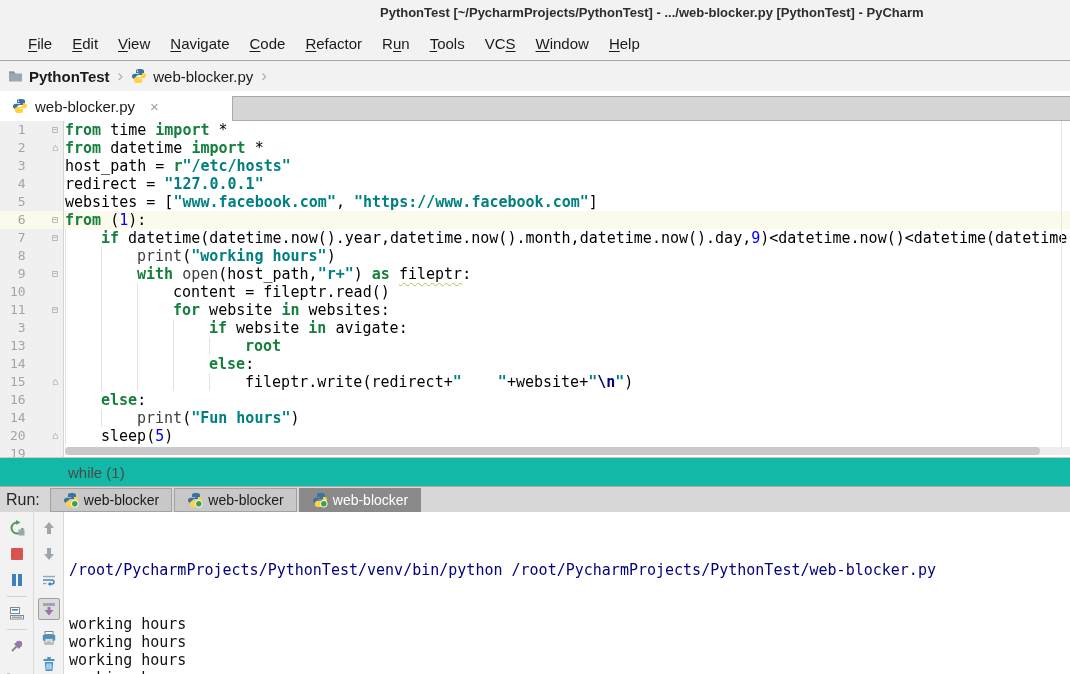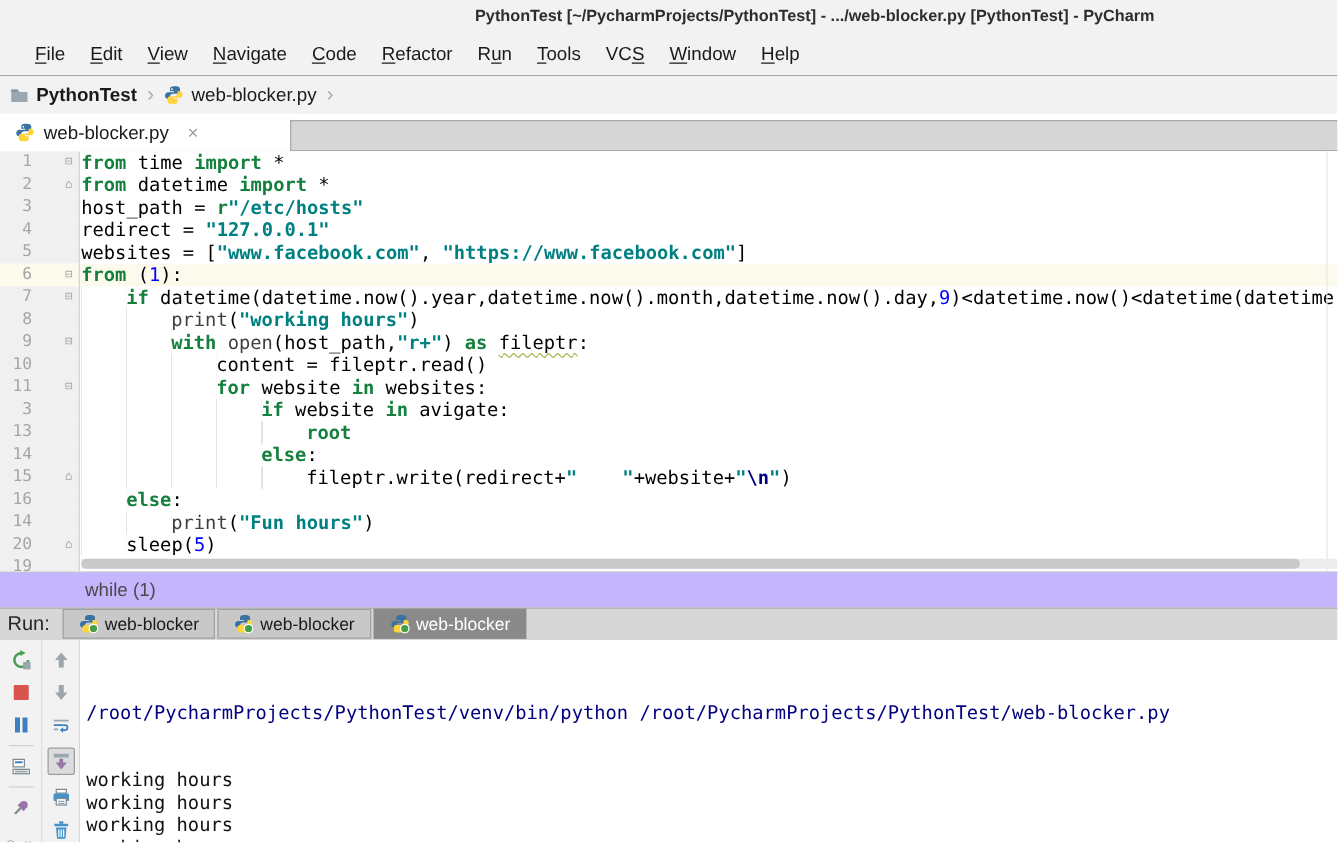--- a/index.html
+++ b/index.html
@@ -43,21 +43,21 @@
   .tk-str { color:#008080; font-weight:bold; }
   .tk-num { color:#0000FF; }
   .tk-esc { color:#000080; font-weight:bold; }
   .tk-bi  { color:#404040; }
   .tk-pl  { color:#000; }
   .tk-plw { color:#000; text-decoration:underline wavy #ABC261 1px; text-underline-offset:3px; }
   .hscroll { position:absolute; left:65px; right:0; bottom:2px; height:8px; background:#EDEDED; }
   .hscroll .thumb { position:absolute; left:0; top:0; height:8px; width:975px; background:#C9C9C9; border-radius:4px; }
   .vsep-right { position:absolute; top:0; bottom:0; right:8px; width:1px; background:#E6E6E6; }
 
-  .contextbar { height:29px; background:#c4b5fd; border-top:1px solid #C9C9C9;
+  .contextbar { height:29px; background:#14b8a6; border-top:1px solid #C9C9C9;
     display:flex; align-items:center; padding-left:68px; font-size:15px; color:#4A4A4A; }
 
   .runtabbar { height:26px; background:#D7D7D7; border-top:1px solid #ABABAB;
     display:flex; align-items:center; padding-left:6px; }
   .run-label { font-size:16px; color:#262626; margin-right:10px; }
   .rtab { height:24px; display:inline-flex; align-items:center; gap:5px; padding:0 12px;
     font-size:14px; color:#1A1A1A; background:#C8C8C8; border:1px solid #A2A2A2; margin-right:2px; }
   .rtab.active { background:#8A8A8A; border-color:#8A8A8A; color:#FFF; }
 
   .runmain { height:162px; position:relative; background:#FFF; overflow:hidden; }

